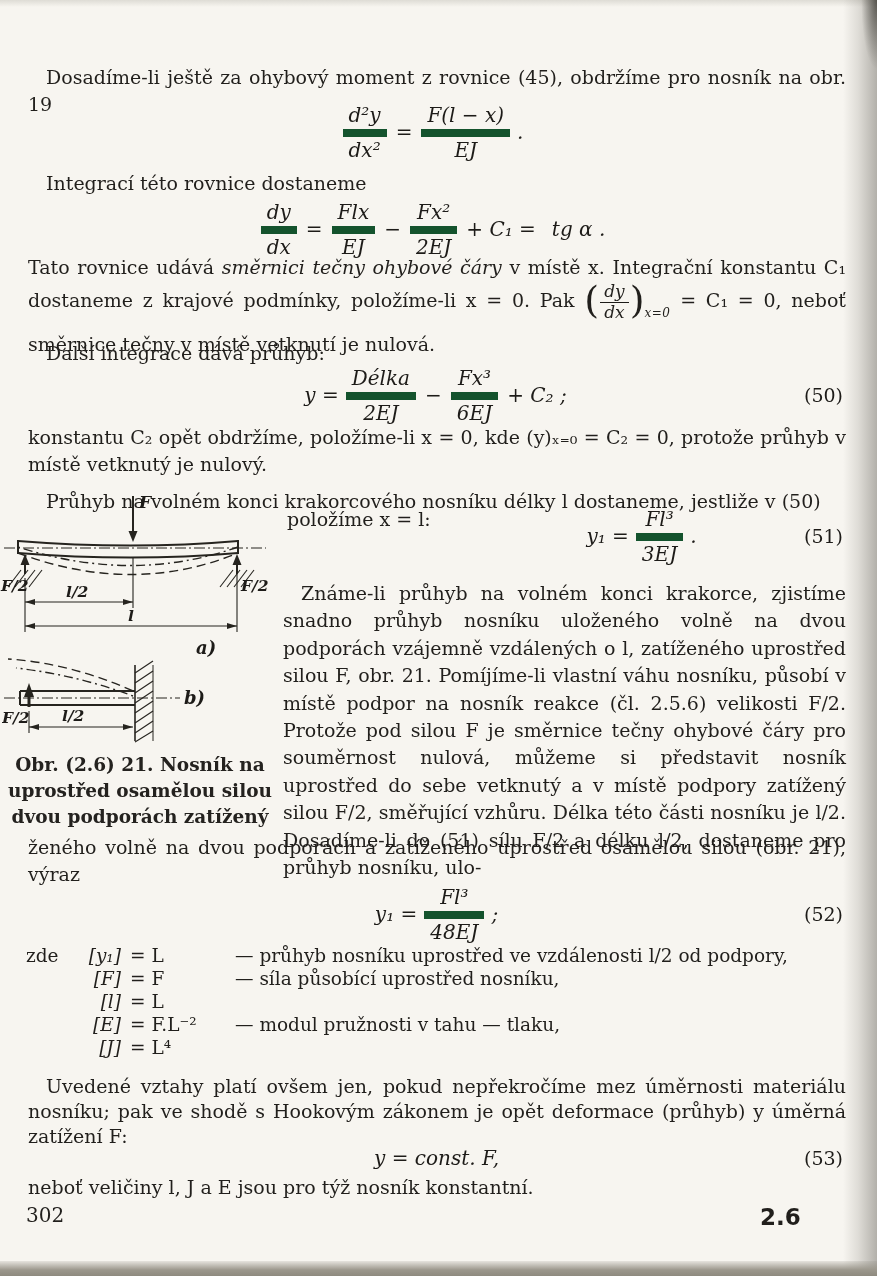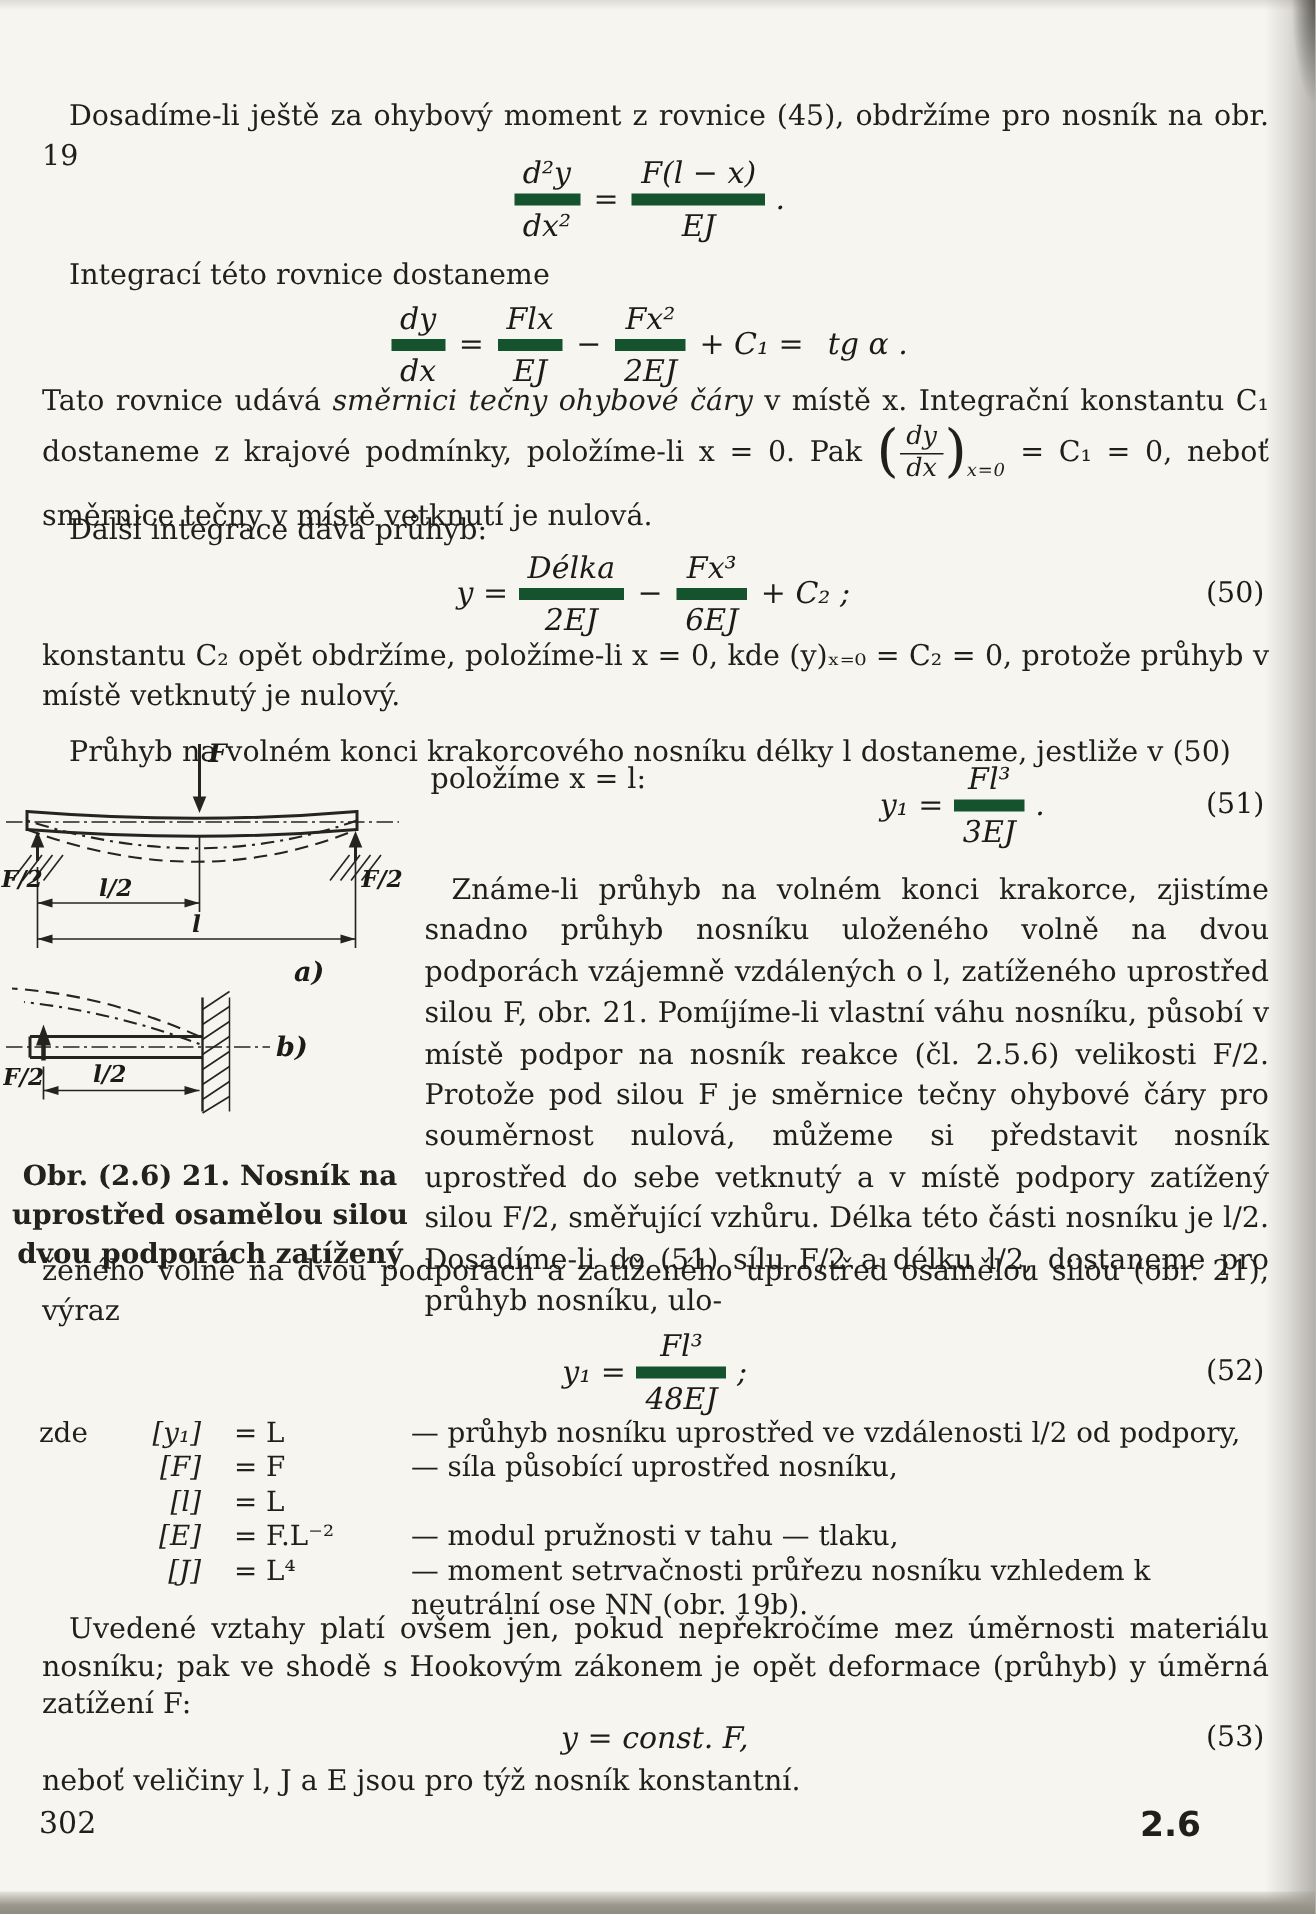--- a/index.html
+++ b/index.html
@@ -27,27 +27,27 @@
   .opn{margin:0 7px;}
   .eqtag{position:absolute;right:0;top:50%;transform:translateY(-50%);font-style:normal;font-size:19px;}
   
   .ifrac{display:inline-block;vertical-align:middle;text-align:center;line-height:1.05;font-style:italic;font-size:17px;margin:0 1px;}
   .ifrac .num{display:block;border-bottom:1.6px solid #1d1b18;padding:0 4px 1px;}
   .ifrac .den{display:block;padding:1px 4px 0;}
   .bigparen{font-size:38px;font-style:normal;vertical-align:middle;line-height:0;position:relative;top:-2px;}
   .parsub{font-style:italic;font-size:12px;vertical-align:-10px;letter-spacing:.5px;}
   .ital{font-style:italic;}
   
-  .defgrid{display:grid;grid-template-columns:42px 54px 100px 1fr;column-gap:14px;font-size:18.5px;line-height:23px;}
+  .defgrid{display:grid;grid-template-columns:42px 54px 100px 1fr;column-gap:1px;font-size:18.5px;line-height:23px;}
   .defgrid .lead{grid-column:1;}
   .defgrid .sym{text-align:right;padding-right:2px;}
   .defgrid .val{padding-left:6px;}
   .defgrid .desc{padding-left:10px;}
   
-  .caption{font-size:18.5px;line-height:26px;text-align:center;font-weight:600;color:#24221f;margin-top:20px;}
+  .caption{font-size:18.5px;line-height:26px;text-align:center;font-weight:600;color:#24221f;}
   
   .footer-num{font-size:20px;}
   .footer-sec{font-family:"DejaVu Sans", sans-serif;font-weight:bold;font-size:23px;margin-left:27px;}
   #right-shade{
     right:0;top:0;width:34px;height:100%;
     background:linear-gradient(to right, rgba(110,106,98,0) 0%, rgba(110,106,98,0.18) 45%, rgba(95,92,85,0.45) 100%);
   }
   #right-shade-top{
     right:0;top:0;width:16px;height:70px;
     background:radial-gradient(ellipse at 100% 0%, rgba(60,58,52,0.75) 0%, rgba(60,58,52,0) 70%);
@@ -287,21 +287,20 @@
     <span class="val">= L</span>
 
     <span class="lead"></span>
     <span class="sym ital">[E]</span>
     <span class="val">= F.L⁻²</span>
     <span class="desc">— modul pružnosti v tahu — tlaku,</span>
 
     <span class="lead"></span>
     <span class="sym ital">[J]</span>
     <span class="val">= L⁴</span>
-    <span class="desc">— moment setrvačnosti průřezu nosníku vzhledem k neutrální ose NN (obr. 19b).</span>
   </div>
 
   <div class="abs para indent" style="left:28px;top:1074px;width:818px;line-height:25px;">Uvedené vztahy platí ovšem jen, pokud nepřekročíme mez úměrnosti materiálu nosníku; pak ve shodě s Hookovým zákonem je opět deformace (průhyb) y úměrná zatížení F:</div>
 
   <div class="eqrow" style="top:1144px;height:28px;">
     <span class="opn">y = const. F,</span>
     <span class="eqtag">(53)</span>
   </div>
 
   <div class="abs para" style="left:28px;top:1174px;width:818px;text-align:left;">neboť veličiny l, J a E jsou pro týž nosník konstantní.</div>

